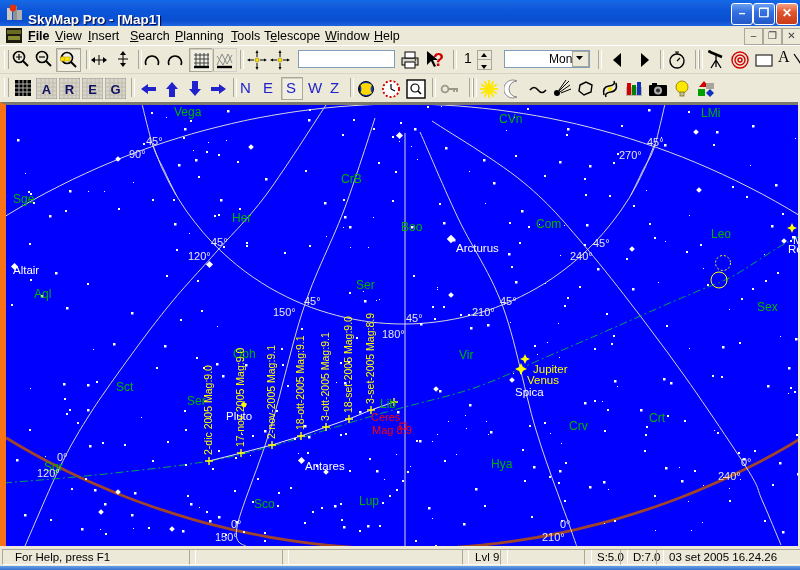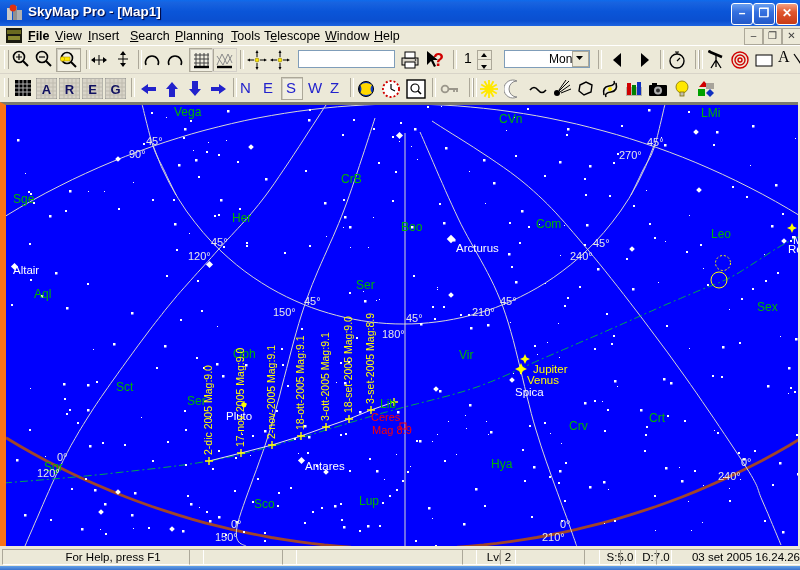--- a/index.html
+++ b/index.html
@@ -1,34 +1,34 @@
 <!DOCTYPE html>
 <html><head><meta charset="utf-8"><style>
 html,body{margin:0;padding:0;width:800px;height:570px;overflow:hidden;font-family:"Liberation Sans",sans-serif;}
 #win{position:absolute;left:0;top:0;width:800px;height:570px;background:#ece9d8;}
 #title{position:absolute;left:0;top:0;width:800px;height:26px;
  background:linear-gradient(180deg,#0f6bec 0%,#1863e0 10%,#0a55d8 45%,#0a4fd0 80%,#1e64e0 100%);}
-#title .cap{position:absolute;left:28px;top:4px;color:#fff;font-weight:bold;font-size:13.5px;letter-spacing:0px;text-shadow:1px 1px 1px #003;}
+#title .cap{position:absolute;left:28px;top:12px;color:#fff;font-weight:bold;font-size:13.5px;letter-spacing:0px;text-shadow:1px 1px 1px #003;}
 .tbtn{position:absolute;top:3px;width:20px;height:20px;border-radius:3px;border:1px solid #fff;
  background:linear-gradient(180deg,#6a9fef 0%,#3470e0 40%,#2258c8 100%);color:#fff;text-align:center;line-height:18px;font-size:12px;font-weight:bold;}
 #bclose{background:linear-gradient(180deg,#f3a183 0%,#e0572f 40%,#c83b16 100%);}
 #menubar{position:absolute;left:0;top:26px;width:800px;height:19px;background:#ece9d8;border-bottom:1px solid #d8d4c8;}
 .mi{position:absolute;top:3px;font-size:12.5px;color:#000;}
 .mi u{text-decoration:underline;}
 .mdib{position:absolute;top:2px;width:17px;height:15px;border:1px solid #aca899;background:#ece9d8;color:#404040;font-size:10px;text-align:center;line-height:13px;}
 #tb1{position:absolute;left:0;top:45px;width:800px;height:28px;background:#ece9d8;border-top:1px solid #fff;}
 #tb2{position:absolute;left:0;top:73px;width:800px;height:30px;background:#ece9d8;border-top:1px solid #d8d4c8;}
 .grip{position:absolute;top:4px;width:3px;height:19px;border-left:1px solid #fff;border-right:1px solid #aca899;}
 .tbb{position:absolute;width:23px;height:22px;}
 .sep{position:absolute;top:4px;width:2px;height:19px;border-left:1px solid #aca899;border-right:1px solid #fff;}
 .pressed{border:1px solid #aca899;background:#f1efe2;box-shadow:inset 1px 1px 0 #d0cdc0;}
 .txtbox{position:absolute;background:#fff;border:1px solid #7f9db9;}
 svg{display:block;}
 #statusbar{position:absolute;left:0;top:546px;width:800px;height:20px;background:#ece9d8;font-size:11.5px;color:#000;}
-.sp{position:absolute;top:3px;height:14px;border:1px solid;border-color:#aca899 #fff #fff #aca899;padding-left:20px;line-height:14px;text-align:center;}
+.sp{position:absolute;top:3px;height:14px;border:1px solid;border-color:#aca899 #fff #fff #aca899;padding-left:12px;line-height:14px;}
 #taskbar{position:absolute;left:0;top:566px;width:800px;height:4px;background:linear-gradient(180deg,#62a0e8,#3a72cc);}
 #mapwrap{position:absolute;left:0px;top:102px;width:798px;height:444px;background:#0000fe;overflow:hidden;border-left:6px solid #f97316;border-top:3px solid #7c7a6e;box-sizing:border-box;}
 </style></head><body>
 <div id="win">
  <div id="title">
   <svg width="18" height="18" style="position:absolute;left:5px;top:4px">
         <rect x="0" y="0" width="18" height="18" fill="none"></rect>
         <rect x="2" y="4" width="5" height="12" fill="#c8c8c8"></rect>
         <rect x="8" y="2" width="4" height="14" fill="#909090"></rect>
         <circle cx="8" cy="4" r="3.4" fill="#e03010"></circle>
@@ -808,20 +808,20 @@
         <text x="298" y="325" font-size="10.5" fill="#ffff00" text-anchor="start" transform="rotate(-90 298 325)">18-ott-2005 Mag:9.1</text>
         <text x="323" y="316" font-size="10.5" fill="#ffff00" text-anchor="start" transform="rotate(-90 323 316)">3-ott-2005 Mag:9.1</text>
         <text x="346" y="308" font-size="10.5" fill="#ffff00" text-anchor="start" transform="rotate(-90 346 308)">18-set-2005 Mag:9.0</text>
         <text x="368" y="299" font-size="10.5" fill="#ffff00" text-anchor="start" transform="rotate(-90 368 299)">3-set-2005 Mag:8.9</text>
       </svg>
     </div>
  <div id="statusbar">
    <div class="sp" style="left:2px;width:180px;">For Help, press F1</div>
    <div class="sp" style="left:189px;width:86px;"></div>
    <div class="sp" style="left:282px;width:173px;"></div>
-   <div class="sp" style="left:462px;width:32px;">Lvl 2</div>
+   <div class="sp" style="left:462px;width:32px;">Lvl 9</div>
    <div class="sp" style="left:500px;width:78px;"></div>
    <div class="sp" style="left:584px;width:30px;">S:5.0</div>
    <div class="sp" style="left:620px;width:30px;">D:7.0</div>
    <div class="sp" style="left:656px;width:138px;">03 set 2005 16.24.26</div>
  </div>
  <div id="taskbar"></div>
 </div>
 
 </body></html>

